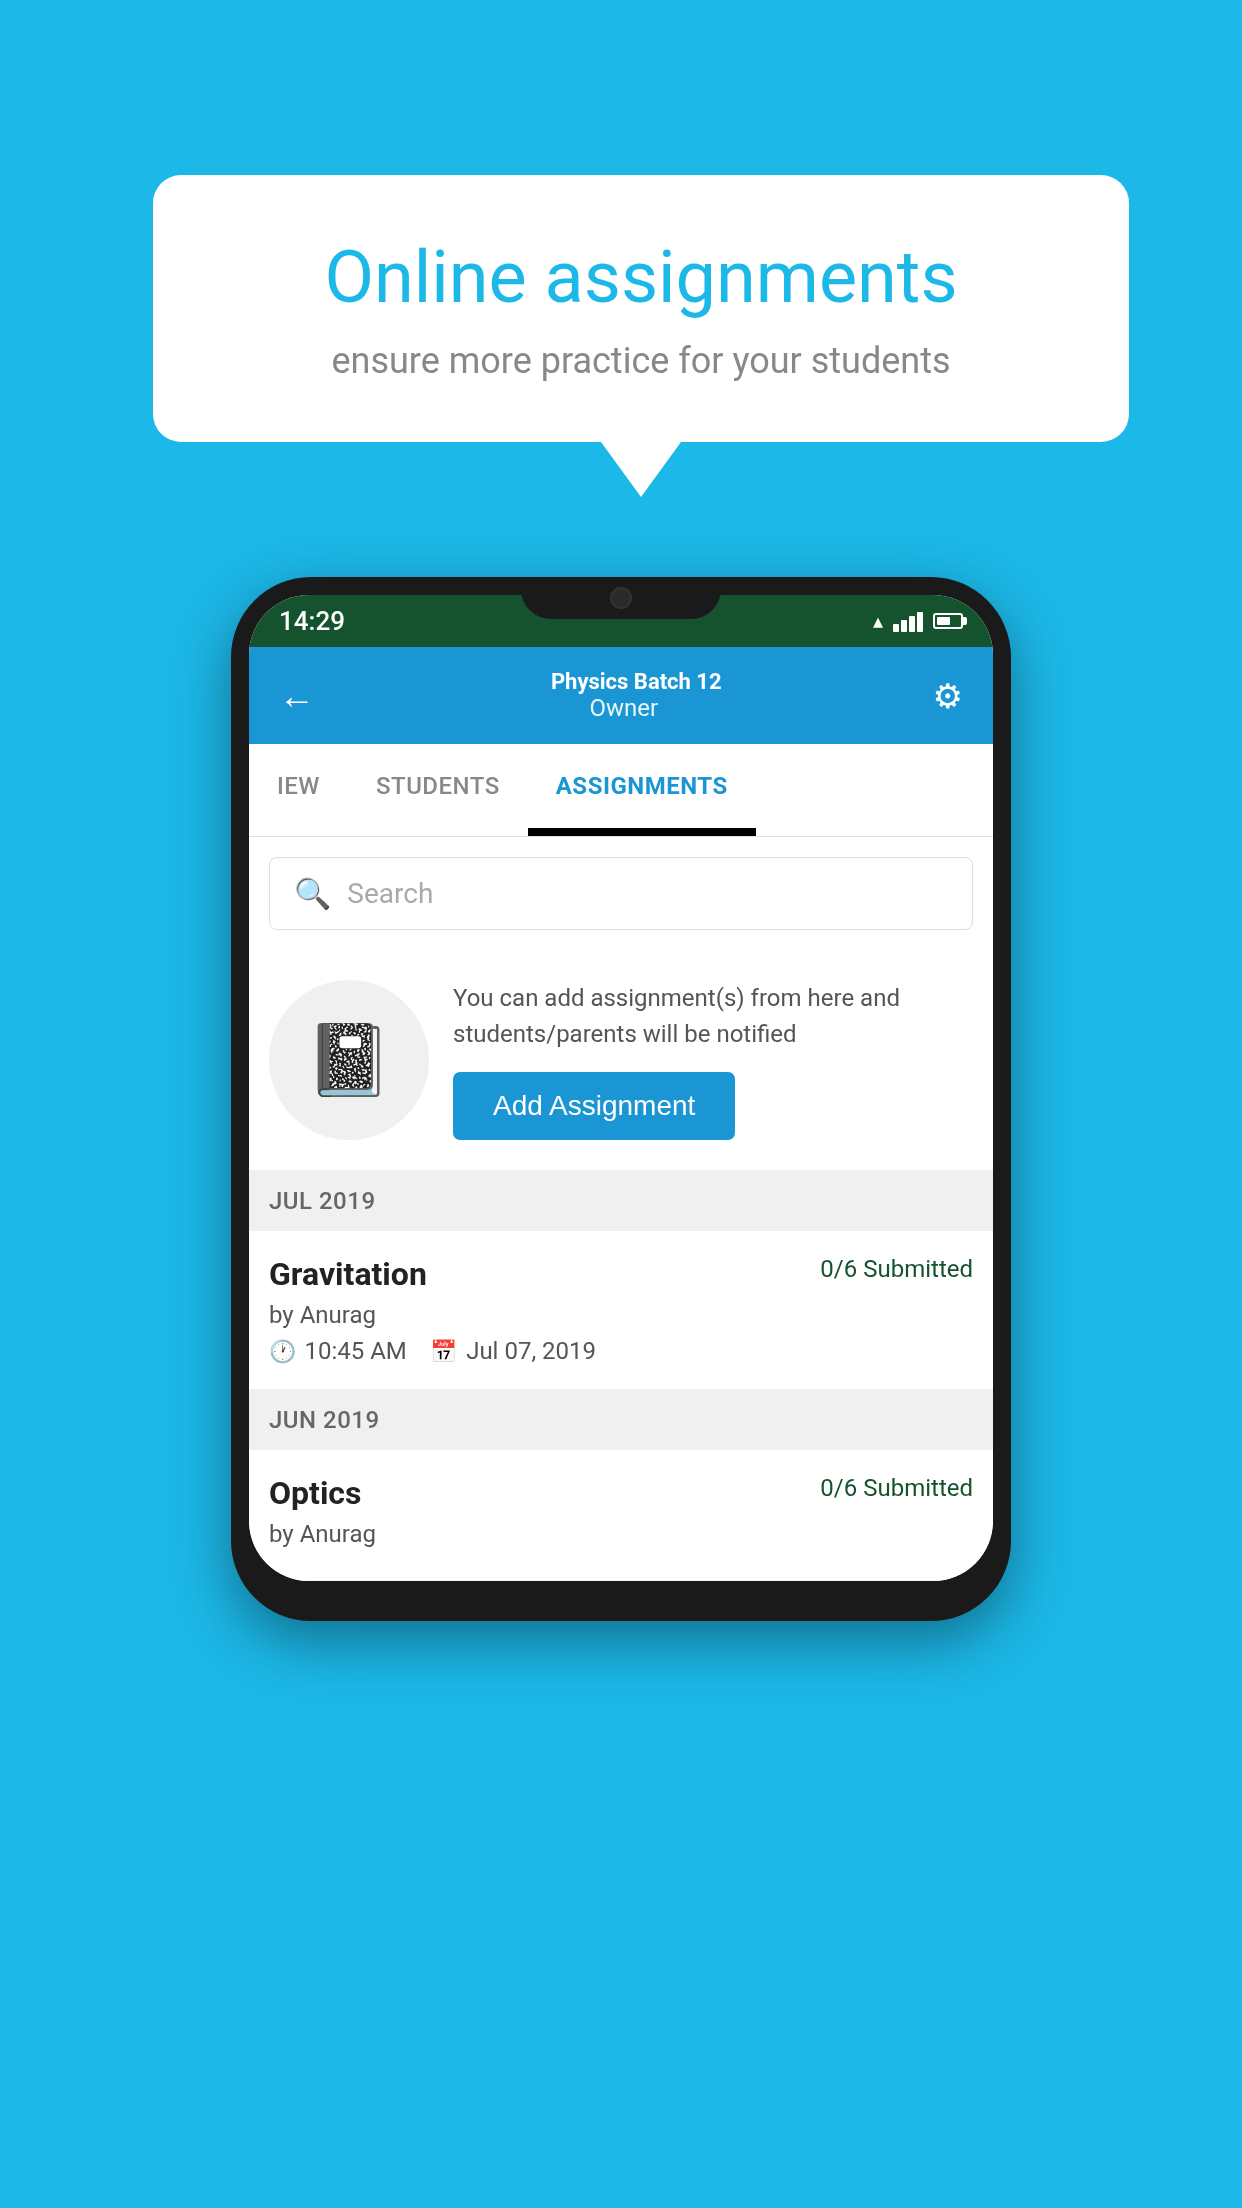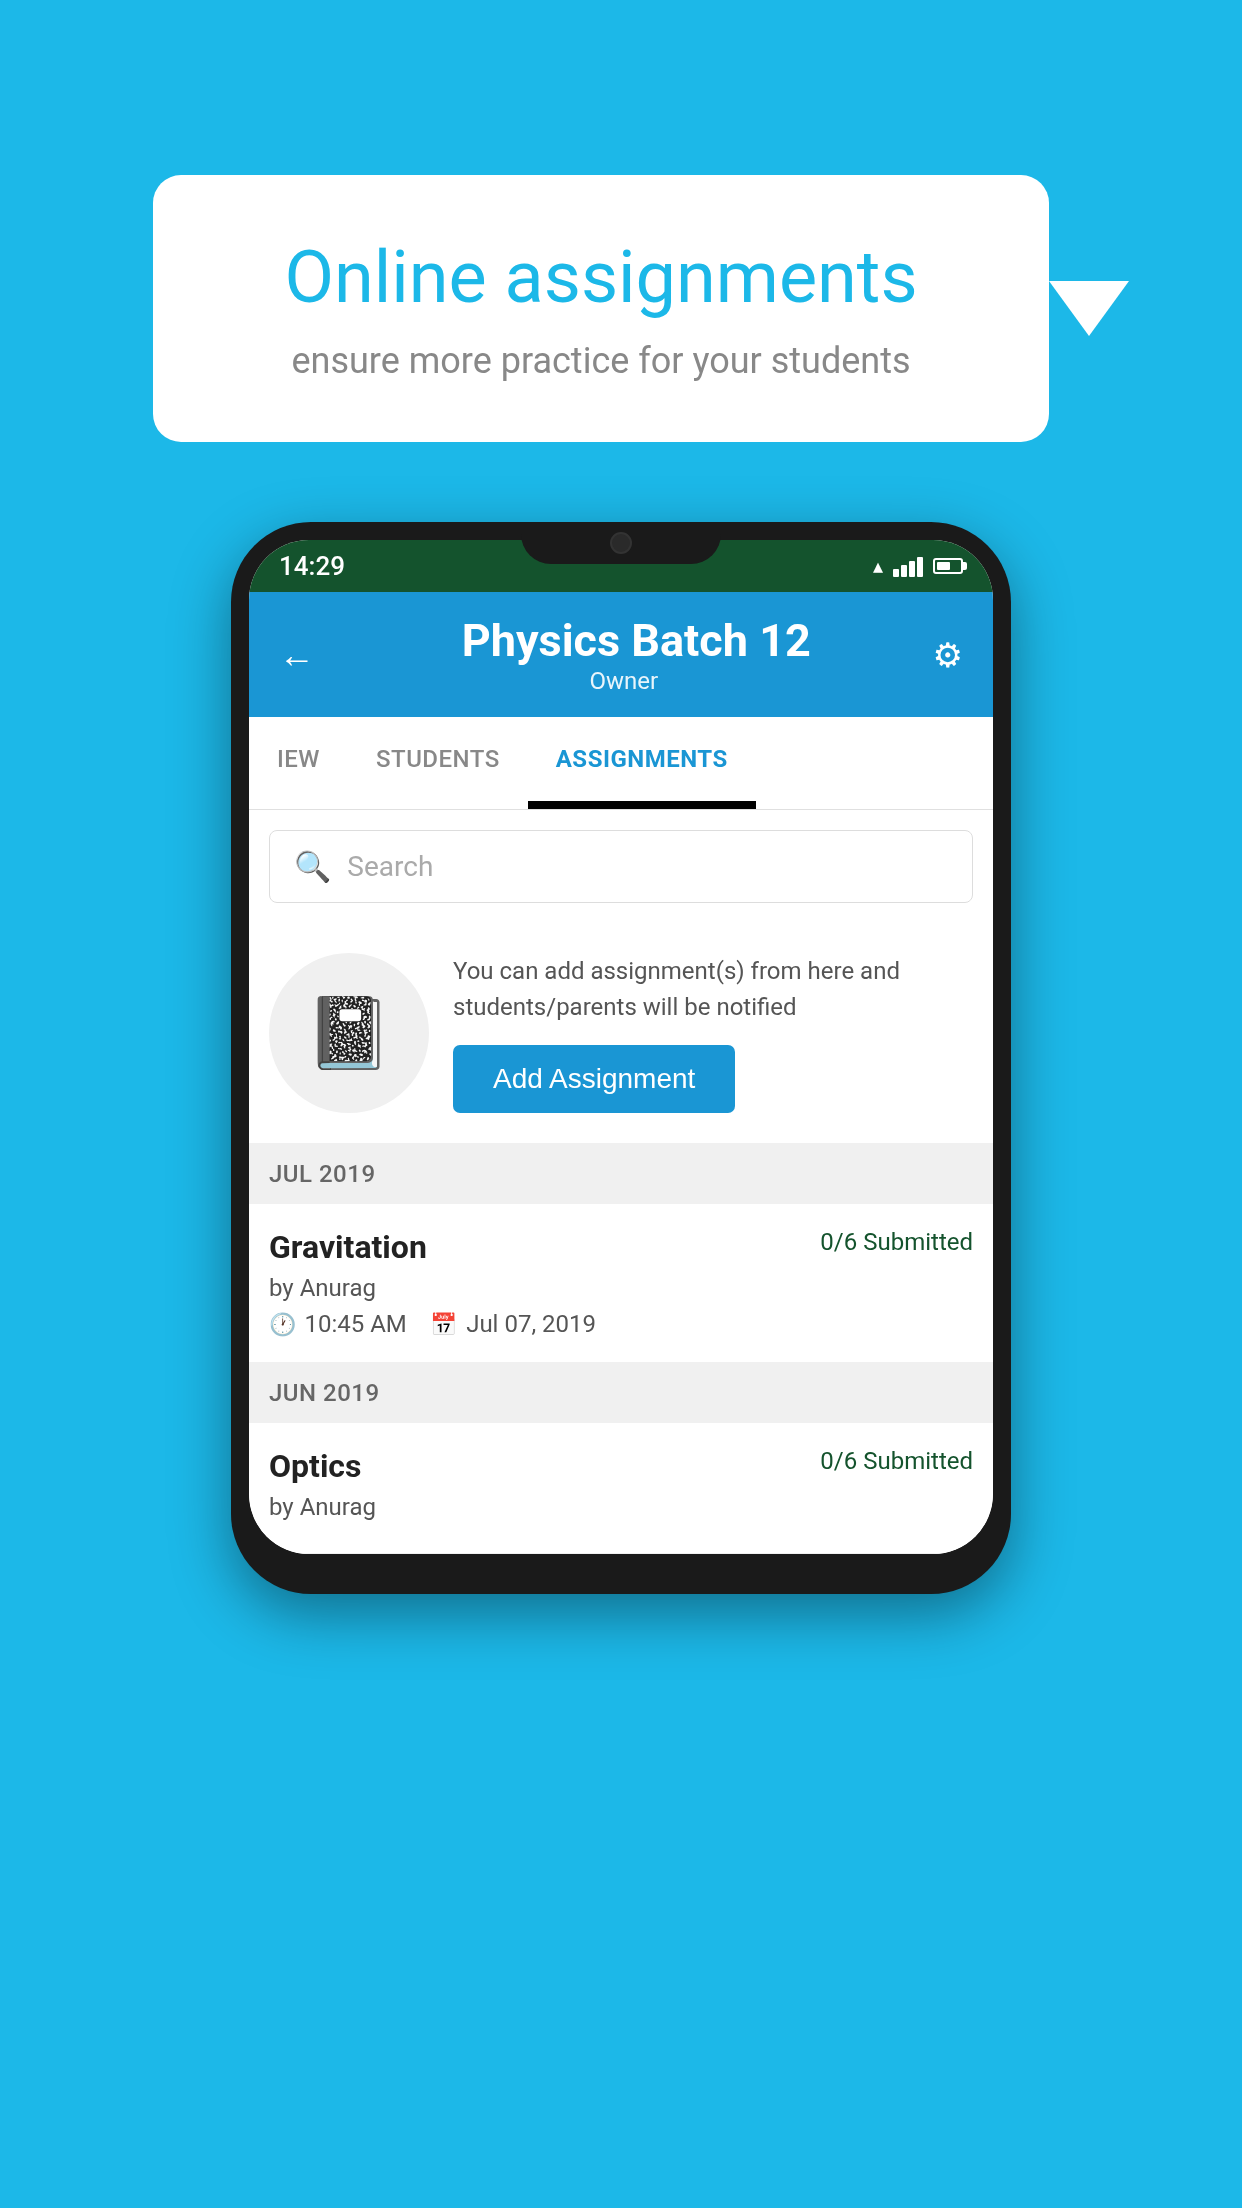--- a/index.html
+++ b/index.html
@@ -13,21 +13,21 @@
       flex-direction: column;
       align-items: center;
       overflow: hidden;
       position: relative;
     }
 
     
     .speech-bubble-container {
       margin-top: 175px;
       display: flex;
-      flex-direction: row;
+      flex-direction: column;
       align-items: center;
       width: 1016px;
       padding-left: 40px;
     }
 
     .speech-bubble {
       background: white;
       border-radius: 28px;
       padding: 60px 70px;
       width: 100%;
@@ -176,21 +176,21 @@
       font-size: 36px;
       cursor: pointer;
     }
 
     .header-center {
       text-align: center;
     }
 
     .header-title {
       color: white;
-      font-size: 45px;
+      font-size: 22px;
       font-weight: 700;
       margin-left: 25px;
     }
 
     .header-subtitle {
       color: rgba(255,255,255,0.9);
       font-size: 24px;
     }
 
     .settings-icon {

